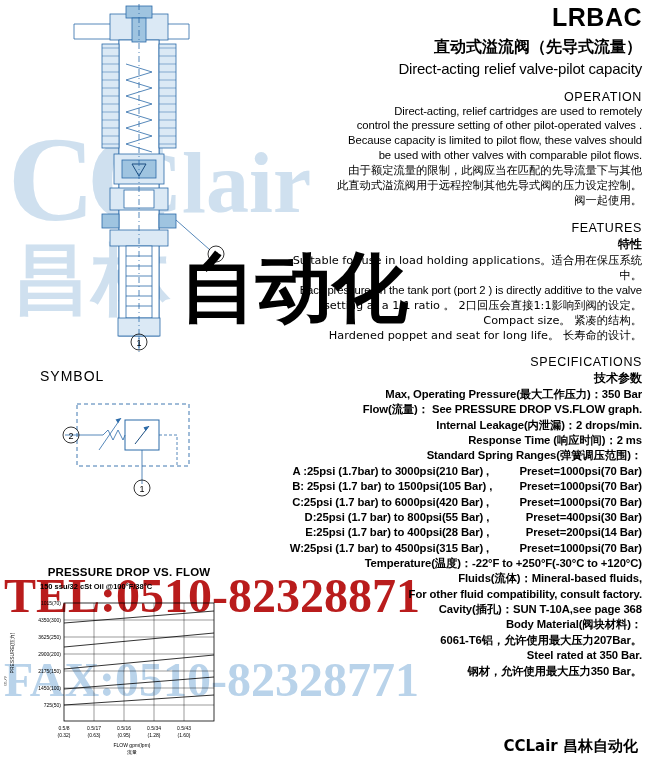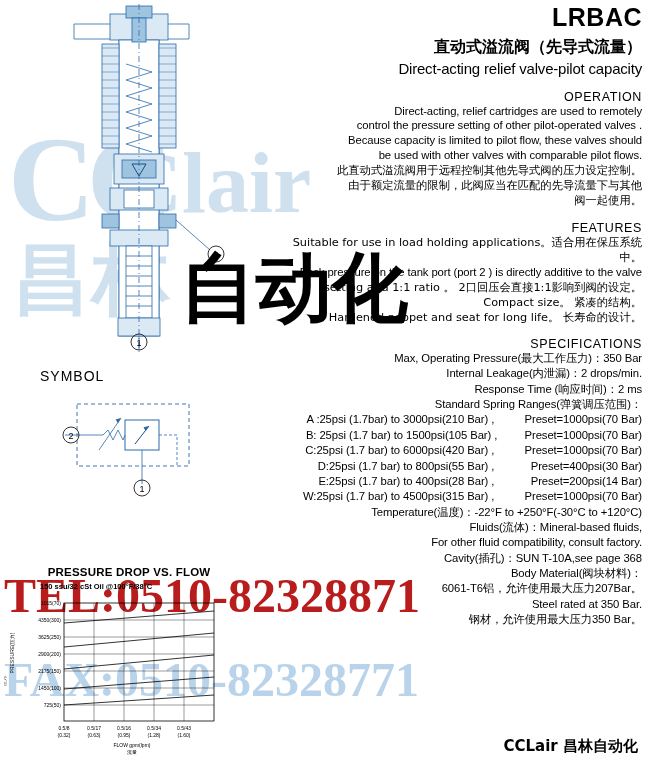--- a/index.html
+++ b/index.html
@@ -159,21 +159,21 @@
     line-height: 1.32;
     letter-spacing: -0.1px;
   }
   .body-line-cn {
     font-family: "DejaVu Sans", sans-serif;
     font-size: 11.3px;
     line-height: 1.34;
   }
   .spec-line {
     font-size: 11.3px;
-    font-weight: normal;
+    font-weight: bold;
     line-height: 1.36;
     letter-spacing: -0.1px;
     white-space: pre;
   }
   .indent1 { padding-left: 12px; }
   .indent2 { padding-left: 26px; }
 
   
   .chart-wrap {
     position: absolute;
@@ -314,37 +314,40 @@
     <div class="en-title">Direct-acting relief valve-pilot capacity</div>
 
     <div class="sec-head">OPERATION</div>
     <div>
       <div class="body-line">Direct-acting, relief cartridges are used to remotely</div>
       <div class="body-line">control the pressure setting of other pilot-operated valves .</div>
       <div class="body-line">Because capacity is limited to pilot flow, these valves should</div>
       <div class="body-line">be used with other valves with comparable pilot flows.</div>
     </div>
     <div>
+      <div class="body-line-cn">由于额定流量的限制，此阀应当在匹配的先导流量下与其他</div>
       <div class="body-line-cn">此直动式溢流阀用于远程控制其他先导式阀的压力设定控制。</div>
-      <div class="body-line-cn">由于额定流量的限制，此阀应当在匹配的先导流量下与其他</div>
       <div class="body-line-cn">阀一起使用。</div>
     </div>
 
     <div class="sec-head">FEATURES</div>
+    <div class="sec-head-cn">特性</div>
     <div>
       <div class="body-line-cn">Suitable for use in load holding applications。适合用在保压系统中。</div>
       <div class="body-line">Back pressure on the tank port (port 2 ) is directly additive to the valve</div>
       <div class="body-line-cn">setting at a 1:1 ratio 。                   2口回压会直接1:1影响到阀的设定。</div>
       <div class="body-line-cn">Compact size。                                                       紧凑的结构。</div>
       <div class="body-line-cn">Hardened poppet and seat for long life。                          长寿命的设计。</div>
     </div>
 
     <div class="sec-head">SPECIFICATIONS</div>
+    <div class="sec-head-cn">技术参数</div>
     <div>
       <div class="spec-line">Max, Operating Pressure(最大工作压力)：350 Bar</div>
+      <div class="spec-line">Flow(流量)： See PRESSURE DROP VS.FLOW graph.</div>
       <div class="spec-line">Internal Leakage(内泄漏)：2 drops/min.</div>
       <div class="spec-line">Response Time (响应时间)：2 ms</div>
       <div class="spec-line">Standard Spring Ranges(弹簧调压范围)：</div>
       <div class="spec-line indent1">A :25psi (1.7bar) to 3000psi(210 Bar) ,          Preset=1000psi(70 Bar)</div>
       <div class="spec-line indent1">B: 25psi (1.7 bar) to 1500psi(105 Bar) ,         Preset=1000psi(70 Bar)</div>
       <div class="spec-line indent1">C:25psi (1.7 bar) to 6000psi(420 Bar) ,          Preset=1000psi(70 Bar)</div>
       <div class="spec-line indent1">D:25psi (1.7 bar) to 800psi(55 Bar) ,            Preset=400psi(30 Bar)</div>
       <div class="spec-line indent1">E:25psi (1.7 bar) to 400psi(28 Bar) ,            Preset=200psi(14 Bar)</div>
       <div class="spec-line indent1">W:25psi (1.7 bar) to 4500psi(315 Bar) ,          Preset=1000psi(70 Bar)</div>
       <div class="spec-line">Temperature(温度)：-22°F to +250°F(-30°C to +120°C)</div>

